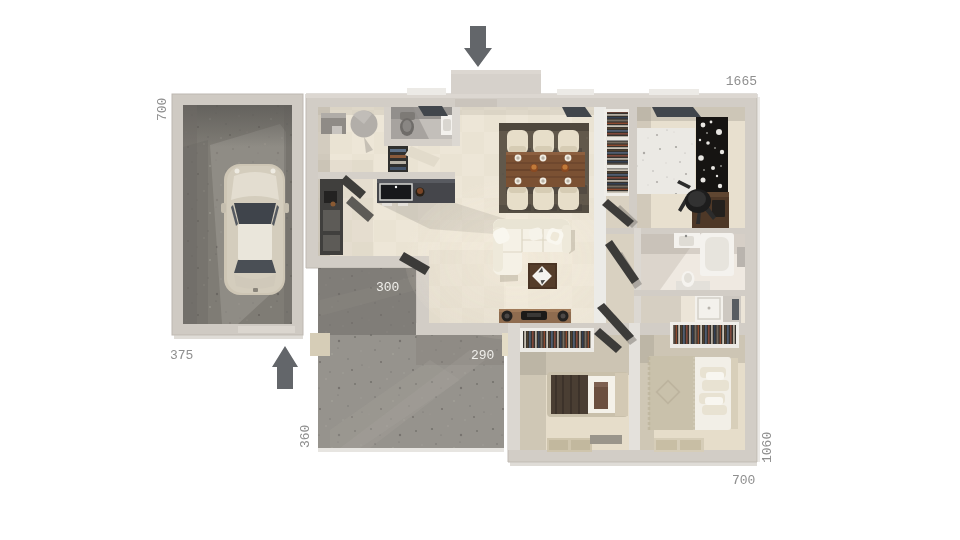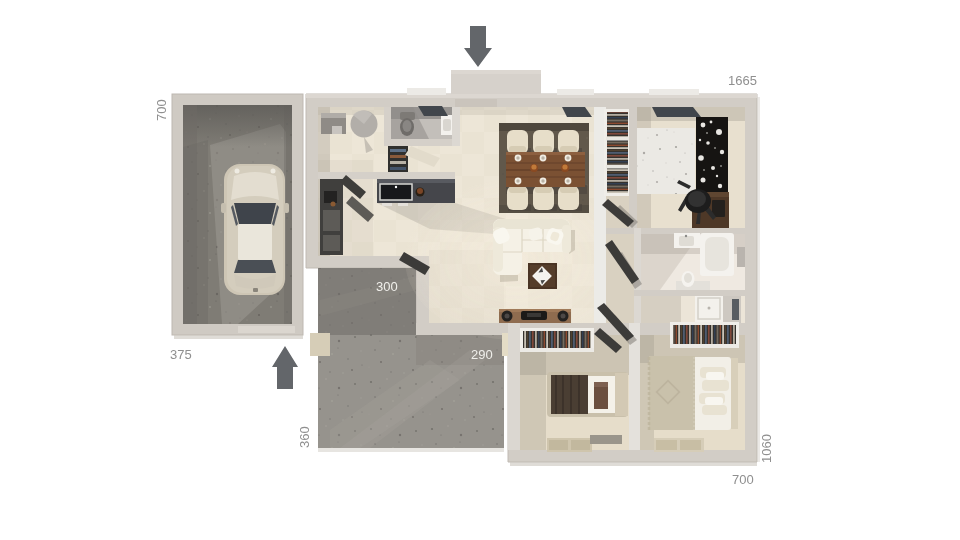--- a/index.html
+++ b/index.html
@@ -1,16 +1,16 @@
 <!DOCTYPE html>
 <html><head>
 <meta charset="utf-8">
 <style>
 html,body{margin:0;padding:0;background:#ffffff;font-family:"Liberation Sans",sans-serif;}
-.wrap{position:relative;width:960px;height:540px;overflow:hidden;background:#ffffff;}
+.wrap{position:relative;width:960px;height:540px;overflow:hidden;background:#ffffff;font-family:Liberation Mono, monospace;}
 </style>
 </head>
 <body>
 <div class="wrap">
 <svg width="960" height="540" viewBox="0 0 960 540" xmlns="http://www.w3.org/2000/svg">
 <defs>
 <pattern id="speck" width="61" height="47" patternUnits="userSpaceOnUse">
 <circle cx="5" cy="6" r="1.1" fill="#504d49" opacity=".5"></circle>
 <circle cx="21" cy="3" r="0.7" fill="#b7b3ac" opacity=".5"></circle>
 <circle cx="34" cy="12" r="1.2" fill="#4d4a46" opacity=".45"></circle>

